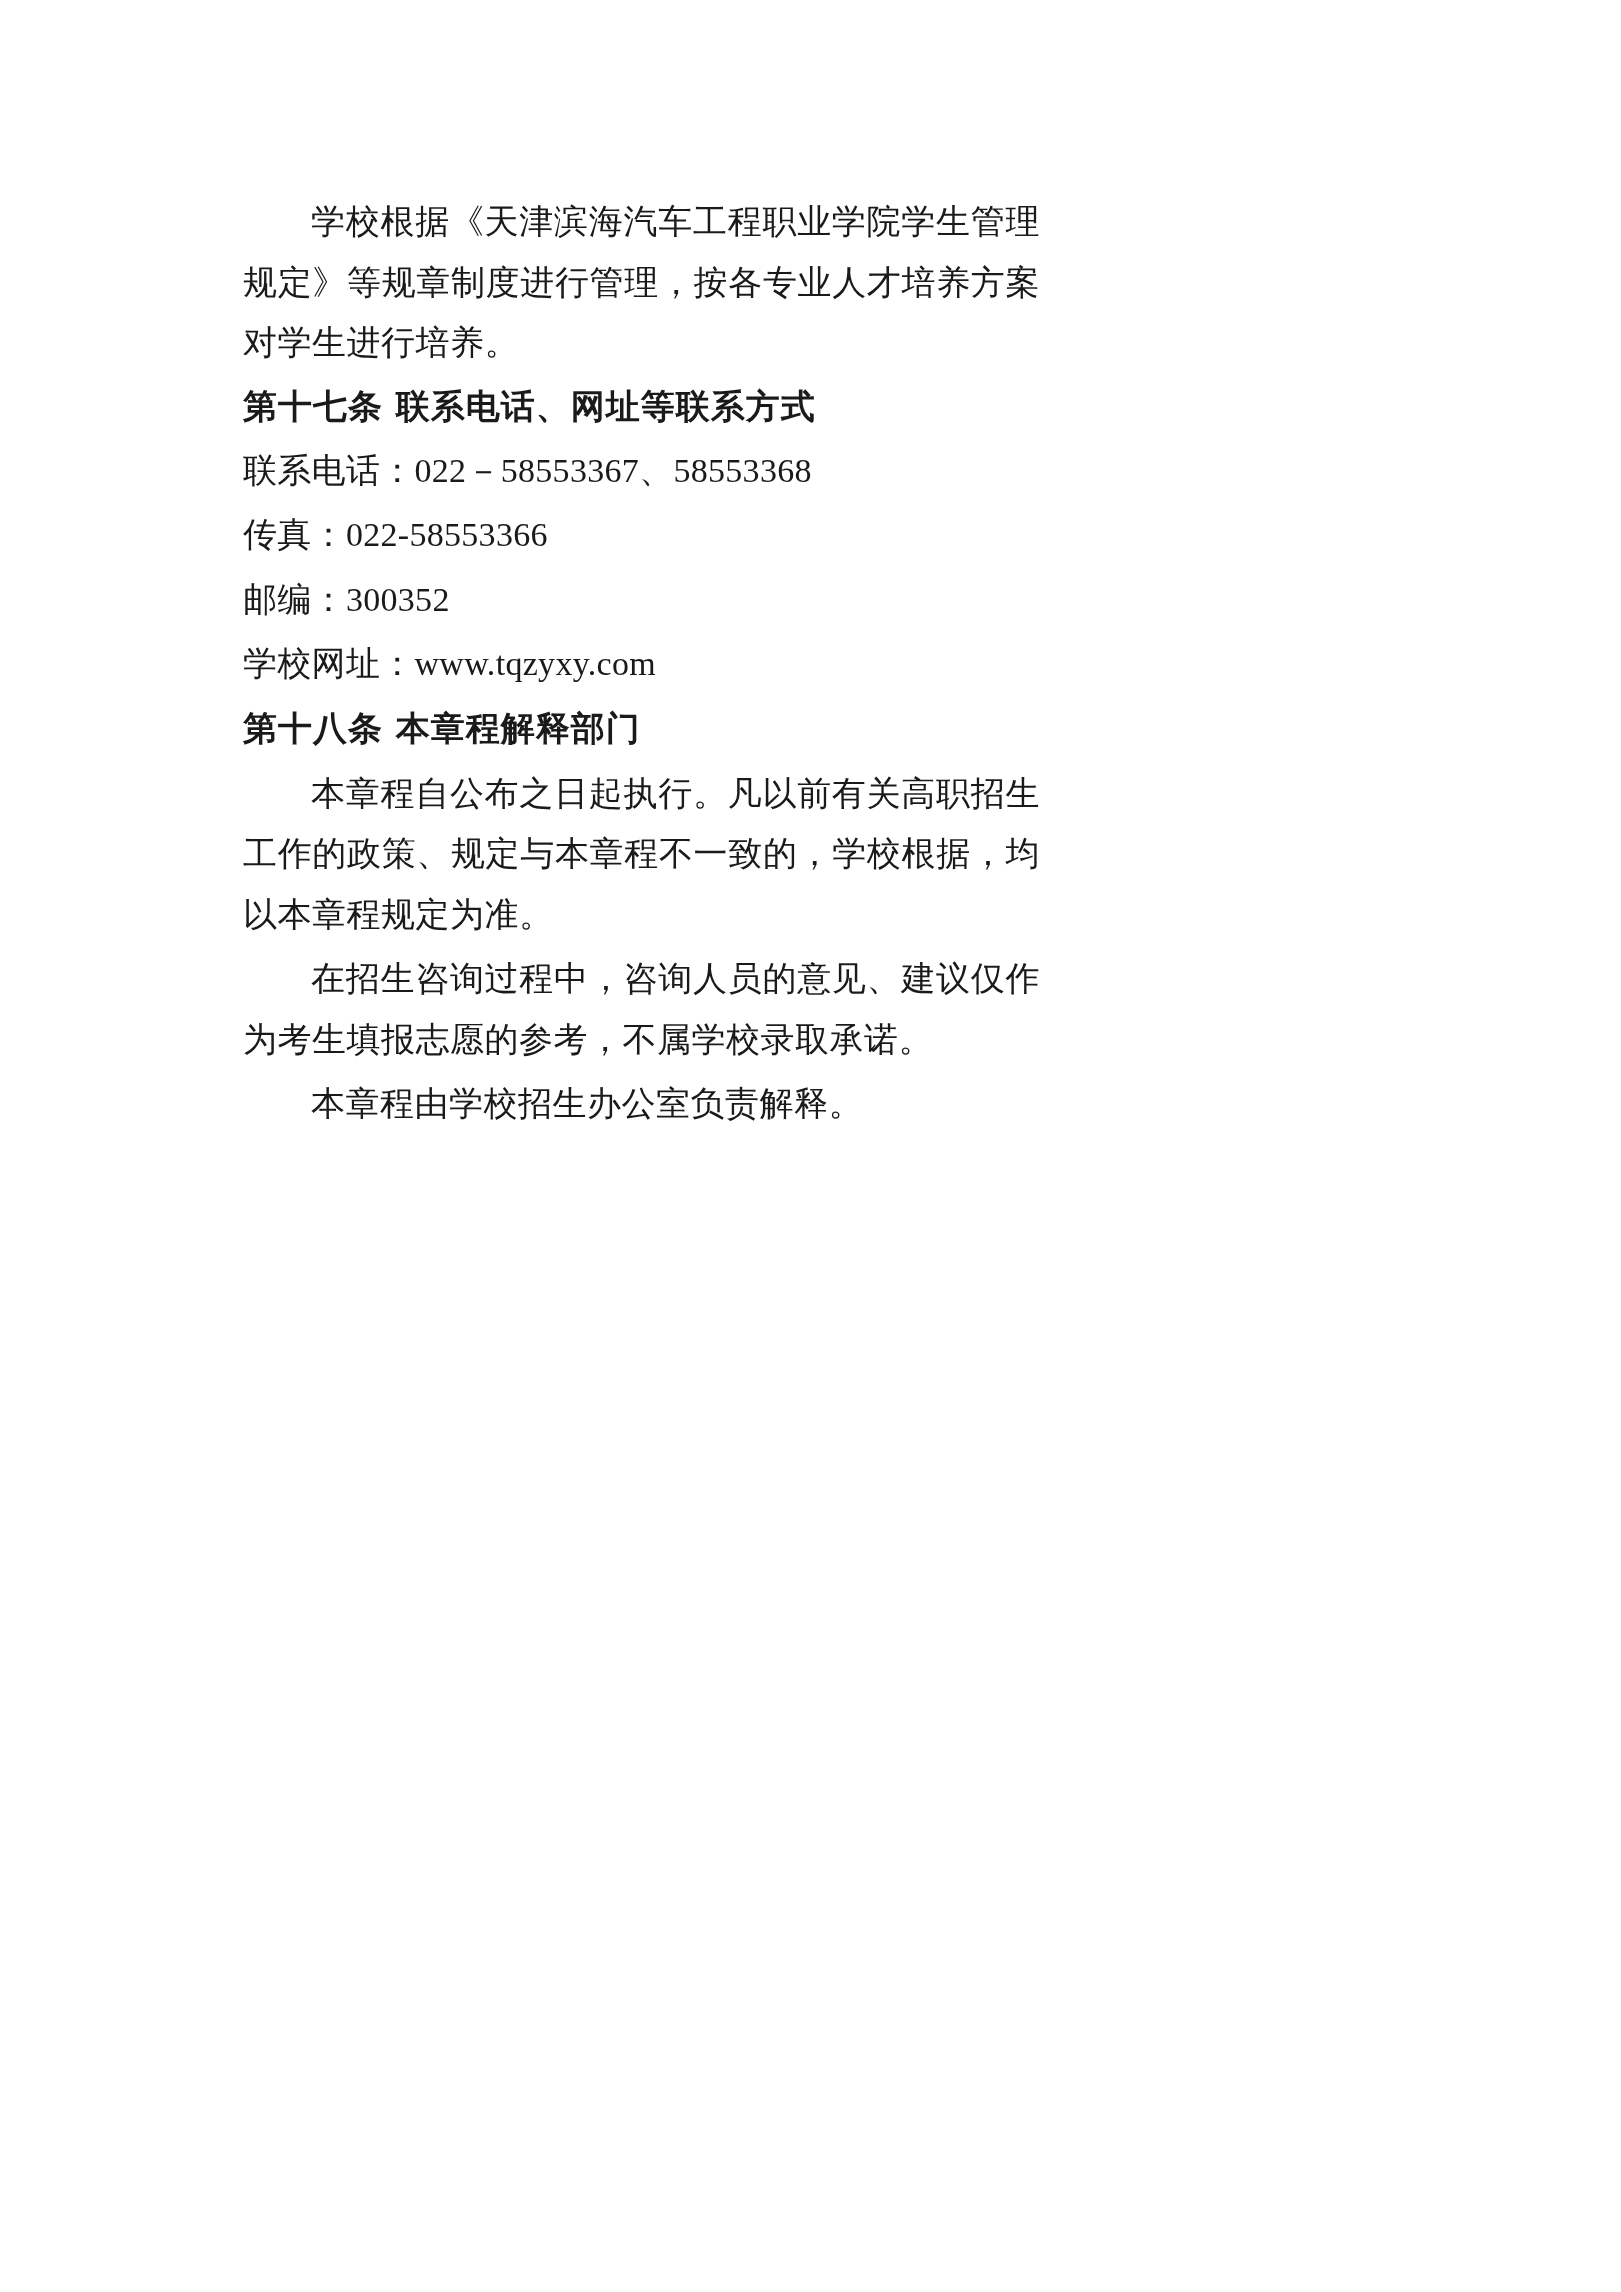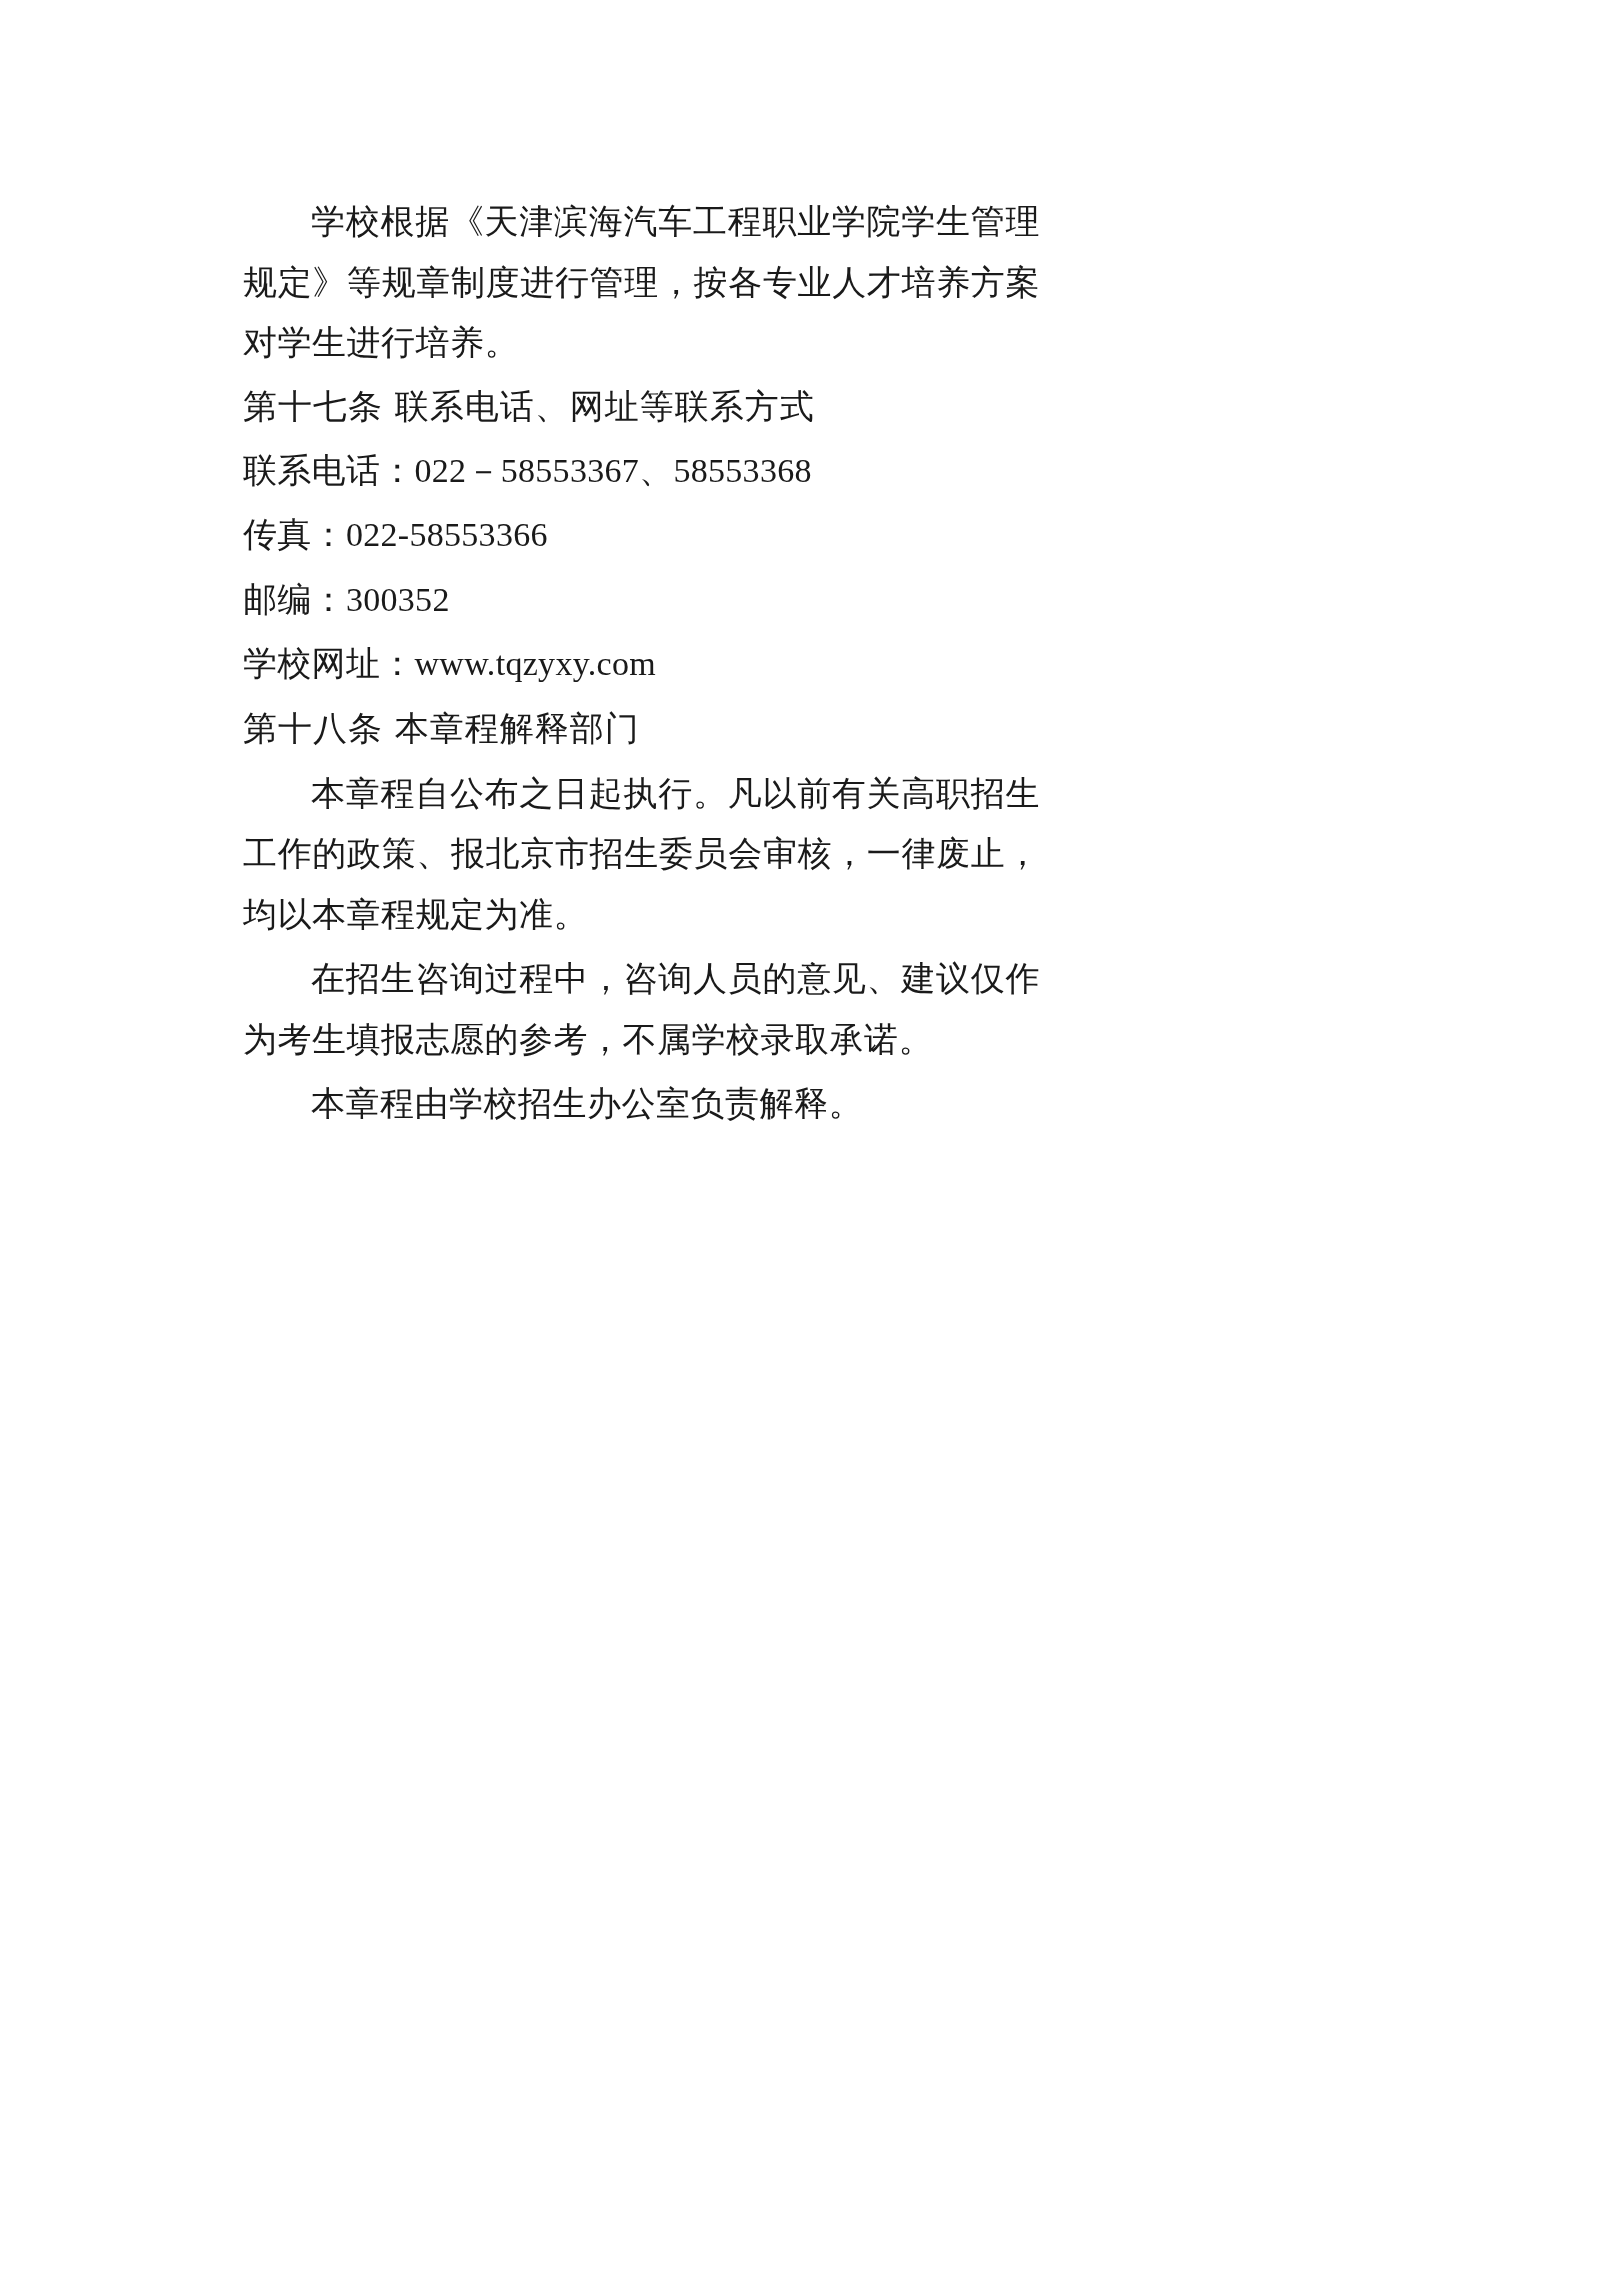--- a/index.html
+++ b/index.html
@@ -28,21 +28,21 @@
   p {
     margin: 0 0 3.9px 0;
     text-align: justify;
     text-justify: inter-ideograph;
     letter-spacing: 0.5px;
   }
   .indent {
     text-indent: 2em;
   }
   .heading {
-    font-weight: normal;
+    font-weight: bold;
     margin: 3.9px 0 3.9px 0;
     letter-spacing: 1px;
   }
   .plain {
     text-indent: 0;
   }
   .latin {
     font-family: Liberation Serif, serif;
     letter-spacing: 0.3px;
   }
@@ -62,21 +62,21 @@
     <p class="plain latin">传真：022-58553366</p>
 
     <p class="plain latin">邮编：300352</p>
 
     <p class="plain latin">学校网址：www.tqzyxy.com</p>
 
     <p class="heading plain">第十八条 本章程解释部门</p>
 
 
 
-    <p class="indent">本章程自公布之日起执行。凡以前有关高职招生工作的政策、报北京市招生委员会审核，一律废止，均以本章程规定为准。</p>
+    <p class="indent">本章程自公布之日起执行。凡以前有关高职招生工作的政策、规定与本章程不一致的，学校根据，均以本章程规定为准。</p>
 
     <p class="indent">在招生咨询过程中，咨询人员的意见、建议仅作为考生填报志愿的参考，不属学校录取承诺。</p>
 
     <p class="indent">本章程由学校招生办公室负责解释。</p>
 
   </div>
 </div>
 
 
 </body></html>

